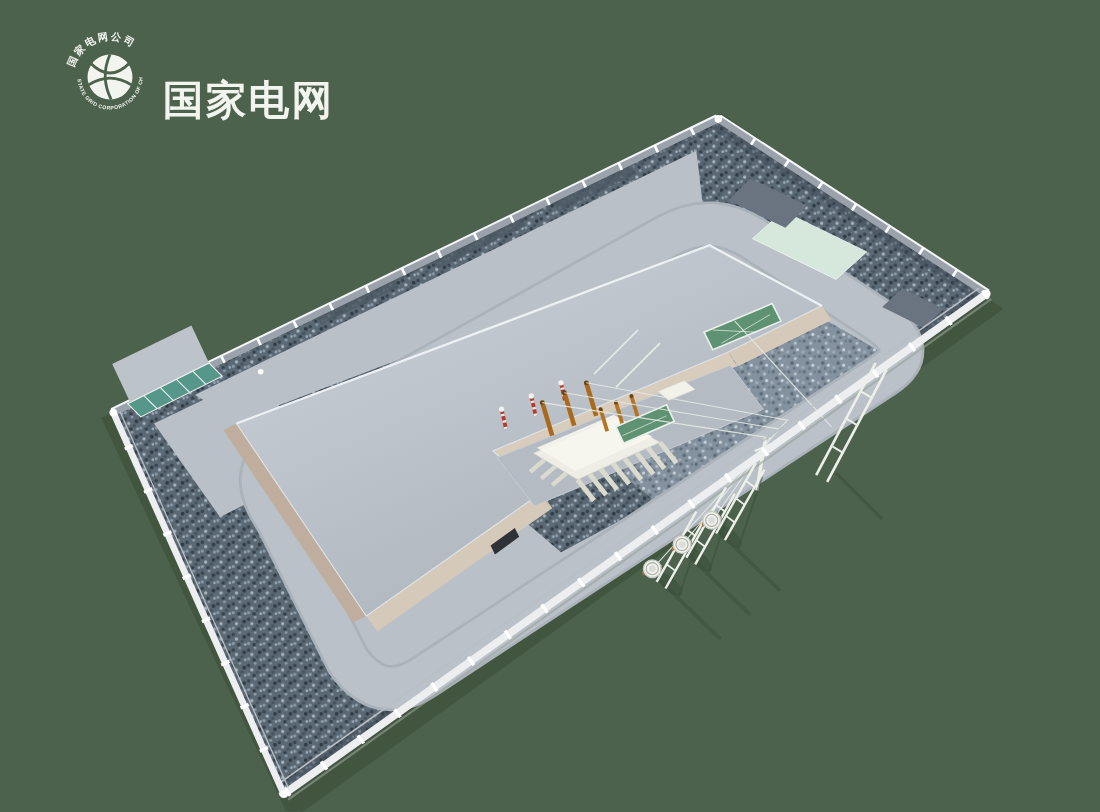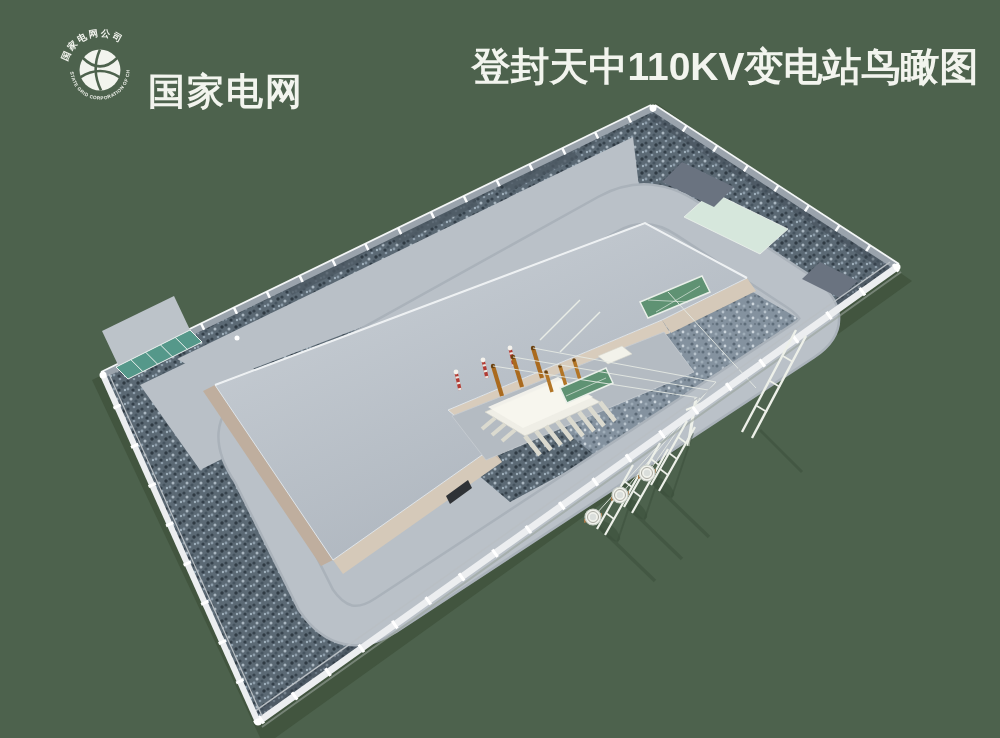--- a/index.html
+++ b/index.html
@@ -279,15 +279,14 @@
     <path d="M45,25 Q36,45 46,65"></path>
   </g>
   <text class="ring-text" font-size="9" font-weight="bold" letter-spacing="2">
     <textPath href="#ringTop" startOffset="8%">国家电网公司</textPath>
   </text>
   <text class="ring-text" font-size="4.6" font-weight="bold" letter-spacing="0.4">
     <textPath href="#ringBottom" startOffset="2%">STATE GRID CORPORATION OF CHINA</textPath>
   </text>
 </svg>
 <div class="hdr" id="logo-cn">国家电网</div>
-<div class="hdr" id="main-title">登封天中110KV变电站鸟瞰图</div>
 
 </div>
 
 </body></html>

